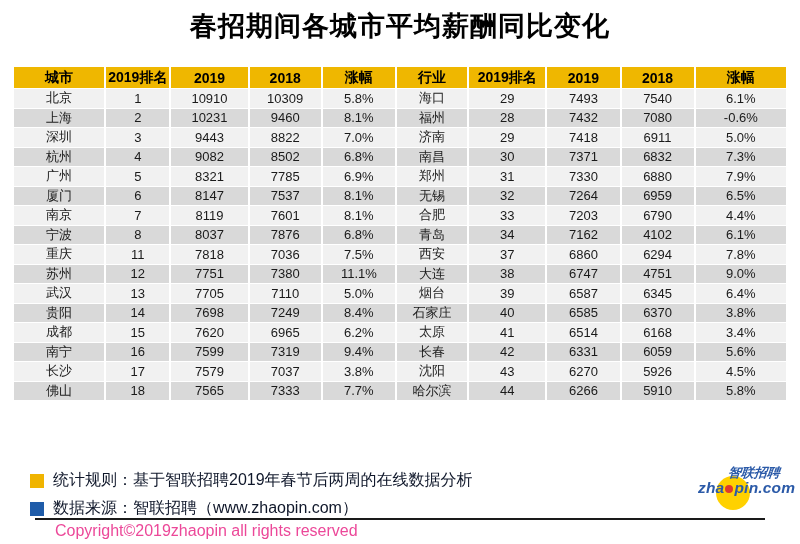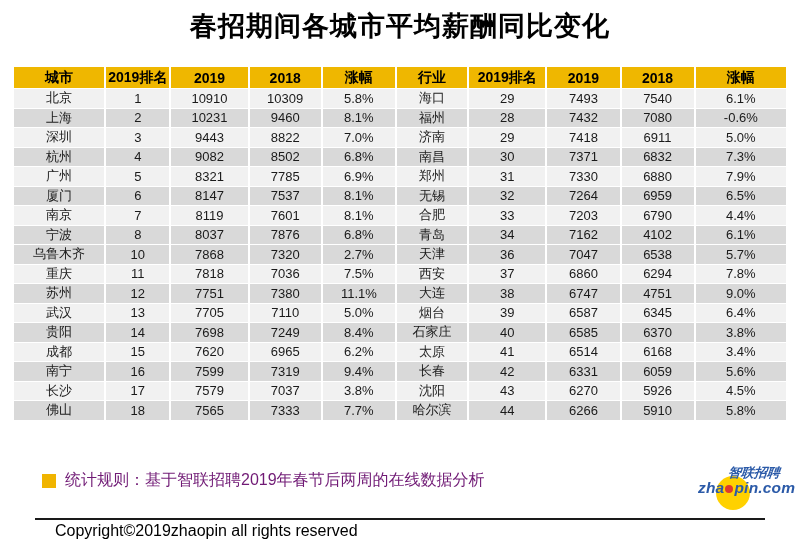--- a/index.html
+++ b/index.html
@@ -40,22 +40,22 @@
     font-size: 13px; color: #1a1a1a;
     height: 18.5px; padding: 0;
     text-align: center;
     white-space: nowrap;
     overflow: hidden;
   }
   tr.row-light td { background: #F1F1F1; }
   tr.row-dark  td { background: #D9D9D9; }
 
   .footer-notes {
-    position: absolute; left: 42px; top: 470px;
-    font-size: 16px; color: #701a75;
+    position: absolute; left: 30px; top: 470px;
+    font-size: 16px; color: #0f172a;
   }
   .note-line { display: flex; align-items: center; margin-bottom: 7px; }
   .note-square {
     width: 14px; height: 14px; margin-right: 9px;
     display: inline-block; flex: 0 0 14px;
   }
   .note-square.yellow { background: #F0B400; }
   .note-square.blue   { background: #1F5CA9; }
 
   .logo {
@@ -86,21 +86,21 @@
     margin: 0 1px;
   }
 
   .rule-line {
     position: absolute; left: 35px; top: 518px;
     width: 730px; height: 0;
     border-top: 2px solid #1a1a1a;
   }
   .copyright {
     position: absolute; left: 55px; top: 522px;
-    font-size: 16px; color: #000000;
+    font-size: 16px; color: #ec4899;
   }
 </style>
 </head>
 <body>
 
 <div id="canvas">
 
   <div class="page-title">春招期间各城市平均薪酬同比变化</div>
 
   <table class="salary-table">
@@ -220,32 +220,20 @@
           <td>8</td>
           <td>8037</td>
           <td>7876</td>
           <td>6.8%</td>
           <td>青岛</td>
           <td>34</td>
           <td>7162</td>
           <td>4102</td>
           <td>6.1%</td>
         </tr>
-        <tr class="row-dark">
-          <td>乌鲁木齐</td>
-          <td>10</td>
-          <td>7868</td>
-          <td>7320</td>
-          <td>2.7%</td>
-          <td>天津</td>
-          <td>36</td>
-          <td>7047</td>
-          <td>6538</td>
-          <td>5.7%</td>
-        </tr>
         <tr class="row-light">
           <td>重庆</td>
           <td>11</td>
           <td>7818</td>
           <td>7036</td>
           <td>7.5%</td>
           <td>西安</td>
           <td>37</td>
           <td>6860</td>
           <td>6294</td>
@@ -336,20 +324,24 @@
           <td>5.8%</td>
         </tr>
       </tbody>
   </table>
 
   <div class="footer-notes">
     <div class="note-line">
       <span class="note-square yellow"></span>
       <span>统计规则：基于智联招聘2019年春节后两周的在线数据分析</span>
     </div>
+    <div class="note-line">
+      <span class="note-square blue"></span>
+      <span>数据来源：智联招聘（www.zhaopin.com）</span>
+    </div>
   </div>
 
   <div class="logo">
     <div class="blob"></div>
     <div class="cn">智联招聘</div>
     <div class="en"><span>zha</span><span class="red-dot"></span><span>pin.com</span></div>
   </div>
 
   <div class="rule-line"></div>
   <div class="copyright">Copyright©2019zhaopin all rights reserved</div>

